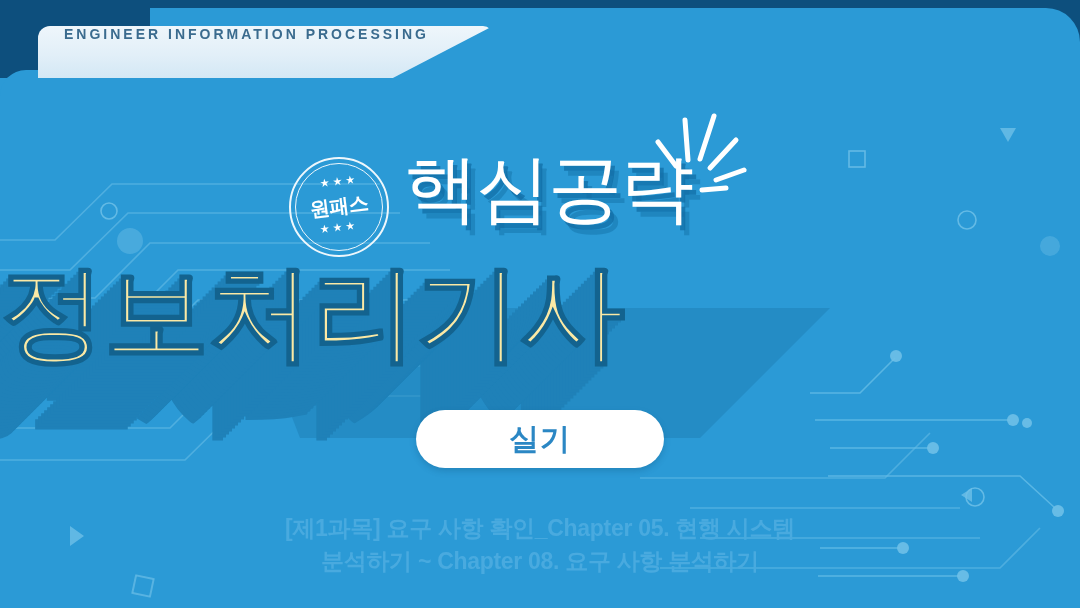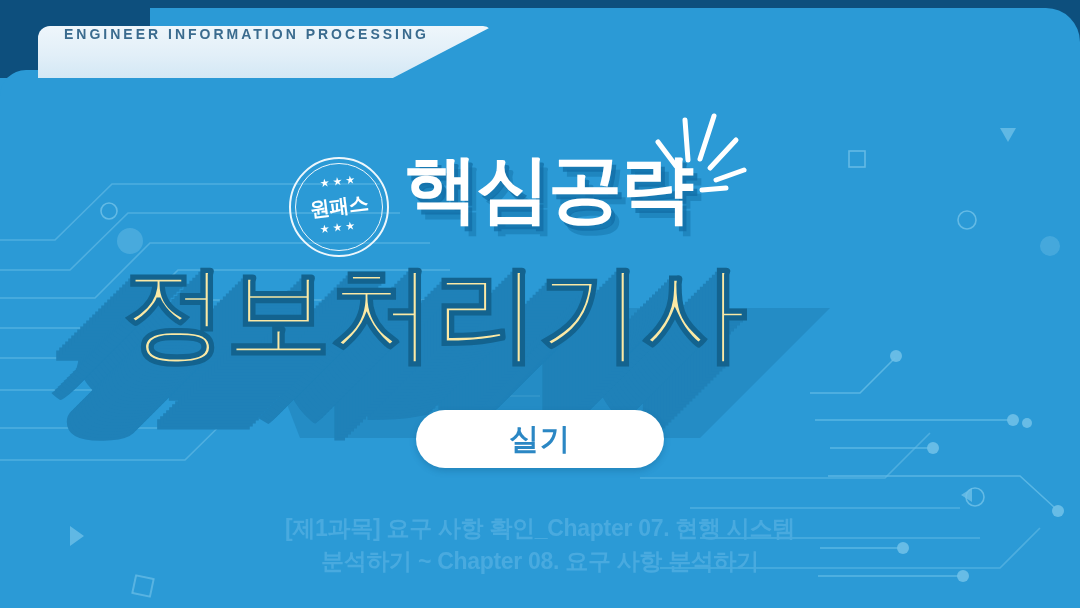--- a/index.html
+++ b/index.html
@@ -104,36 +104,35 @@
   .badge .stars.bottom { top:64px; transform:rotate(-7deg); }
 
   
   .burst { position:absolute; left:640px; top:96px; width:110px; height:100px; }
 
   
   .headline {
     position:absolute;
     left:404px; top:144px;
     font-size:74px;
-    font-weight:bold;
+    font-weight:normal;
     color:#ffffff;
     letter-spacing:-2px;
     line-height:1;
     text-shadow:
       4px 5px 0 rgba(18,110,165,0.75),
       8px 10px 0 rgba(18,110,165,0.45);
     white-space:nowrap;
   }
 
   
   .bigtitle-wrap {
     position:absolute;
     left:0; top:250px;
     width:868px;
-    text-align:center;
   }
   .bigtitle {
     position:relative;
     display:inline-block;
     font-size:105px;
     font-weight:bold;
     letter-spacing:-1px;
     line-height:1.05;
     color:#fbe9a5;
     -webkit-text-stroke:2px #13638f;
@@ -274,18 +273,18 @@
 
     <div class="bigtitle-wrap">
       <span class="bigtitle">정보처리기사</span>
     </div>
 
     <div class="pill">
       <span class="pill-text">실기</span>
     </div>
 
     <div class="subtitle">
-      <div>[제1과목] 요구 사항 확인_Chapter 07. 현행 시스템</div>
+      <div>[제1과목] 요구 사항 확인_Chapter 05. 현행 시스템</div>
       <div>분석하기 ~ Chapter 08. 요구 사항 분석하기</div>
     </div>
 
   </div>
 </div>
 
 </body></html>

